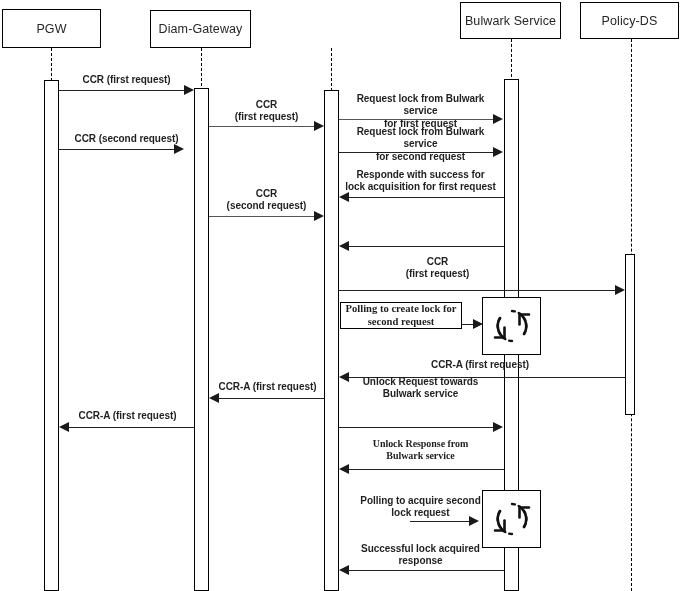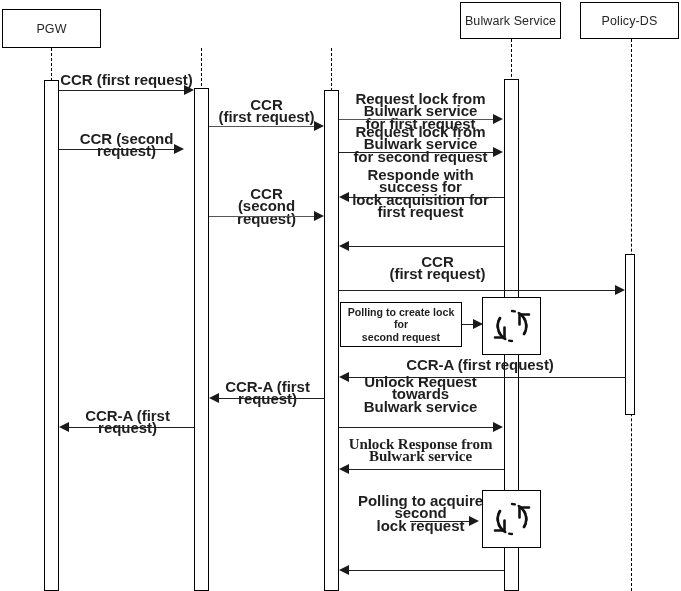--- a/index.html
+++ b/index.html
@@ -52,21 +52,21 @@
   .arrow-r, .arrow-l {
     position: absolute;
     width: 0; height: 0;
     border-top: 5px solid transparent;
     border-bottom: 5px solid transparent;
   }
   .arrow-r { border-left: 10px solid #1a1a1a; }
   .arrow-l { border-right: 10px solid #1a1a1a; }
   .msg-label {
     position: absolute;
-    font-size: 15px;
+    font-size: 10px;
     line-height: 12.4px;
     text-align: center;
     color: #1f1f1f;
     white-space: pre-line;
     font-weight: 600;
     letter-spacing: -.05px;
   }
   .note-box {
     position: absolute;
     box-sizing: border-box;
@@ -106,20 +106,23 @@
 
   <div class="activation" style="left:44px;  top:80px;  width:15px; height:511px;"></div>
   <div class="activation" style="left:194px; top:88px;  width:15px; height:503px;"></div>
   <div class="activation" style="left:324px; top:90px;  width:15px; height:501px;"></div>
   <div class="activation" style="left:504px; top:79px;  width:15px; height:512px;"></div>
   <div class="activation" style="left:625px; top:254px; width:10px; height:161px;"></div>
 
   <div class="lifeline-box" style="left:2px; top:9px; width:99px; height:39px;">
     <span>PGW</span>
   </div>
+  <div class="lifeline-box" style="left:150px; top:10px; width:101px; height:38px;">
+    <span>Diam-Gateway</span>
+  </div>
   <div class="lifeline-box" style="left:460px; top:2px; width:101px; height:37px;">
     <span>Bulwark Service</span>
   </div>
   <div class="lifeline-box" style="left:580px; top:2px; width:99px; height:37px;">
     <span>Policy-DS</span>
   </div>
 
   <div class="msg-label" style="left:59px; top:74px; width:135px;">CCR (first request)</div>
   <div class="msg-line" style="left:59px; top:90px; width:126px;"></div>
   <div class="arrow-r" style="left:184px; top:85px;"></div>
@@ -154,21 +157,21 @@
   <div class="arrow-r" style="left:314px; top:211px;"></div>
 
   <div class="msg-line" style="left:349px; top:246px; width:155px;"></div>
   <div class="arrow-l" style="left:339px; top:241px;"></div>
 
   <div class="msg-label" style="left:380px; top:256px; width:115px;">CCR
 (first request)</div>
   <div class="msg-line" style="left:339px; top:290px; width:277px;"></div>
   <div class="arrow-r" style="left:615px; top:285px;"></div>
 
-  <div class="note-box" style="left:340px; top:302px; width:122px; height:45px;">Polling to create lock for
+  <div class="note-box" style="left:340px; top:302px; width:122px; height:27px;font-family:Liberation Serif, serif;">Polling to create lock for
 second request</div>
   <div class="msg-line" style="left:462px; top:324px; width:14px;"></div>
   <div class="arrow-r" style="left:473px; top:319px;"></div>
 
   <div class="loop-box" style="left:482px; top:297px; width:59px; height:58px;">
     <span>
       <svg width="40" height="40" viewBox="0 0 40 40" aria-hidden="true">
         <path d="M20 5 A15 15 0 0 1 32 28" fill="none" stroke="#111" stroke-width="2.4" stroke-linecap="round" stroke-dasharray="3 4"></path>
         <path d="M20 35 A15 15 0 0 1 8 12" fill="none" stroke="#111" stroke-width="2.4" stroke-linecap="round" stroke-dasharray="3 4"></path>
         <path d="M8 12 A15 15 0 0 0 12 32" fill="none" stroke="#111" stroke-width="2.6" stroke-linecap="round"></path>
@@ -212,16 +215,18 @@
         <path d="M20 5 A15 15 0 0 1 32 28" fill="none" stroke="#111" stroke-width="2.4" stroke-linecap="round" stroke-dasharray="3 4"></path>
         <path d="M20 35 A15 15 0 0 1 8 12" fill="none" stroke="#111" stroke-width="2.4" stroke-linecap="round" stroke-dasharray="3 4"></path>
         <path d="M8 12 A15 15 0 0 0 12 32" fill="none" stroke="#111" stroke-width="2.6" stroke-linecap="round"></path>
         <path d="M32 28 A15 15 0 0 0 28 8" fill="none" stroke="#111" stroke-width="2.6" stroke-linecap="round"></path>
         <polyline points="11,23 11,33 1.5,33" fill="none" stroke="#111" stroke-width="2.6" stroke-linecap="round" stroke-linejoin="round" transform="translate(1.5,-1.5)"></polyline>
         <polyline points="29,17 29,7 38.5,7" fill="none" stroke="#111" stroke-width="2.6" stroke-linecap="round" stroke-linejoin="round" transform="translate(-1.5,1.5)"></polyline>
       </svg>
     </span>
   </div>
 
+  <div class="msg-label" style="left:339px; top:543px; width:163px;">Successful lock acquired
+response</div>
   <div class="msg-line" style="left:349px; top:570px; width:155px;"></div>
   <div class="arrow-l" style="left:339px; top:565px;"></div>
 
 </div>
 
 </body></html>

